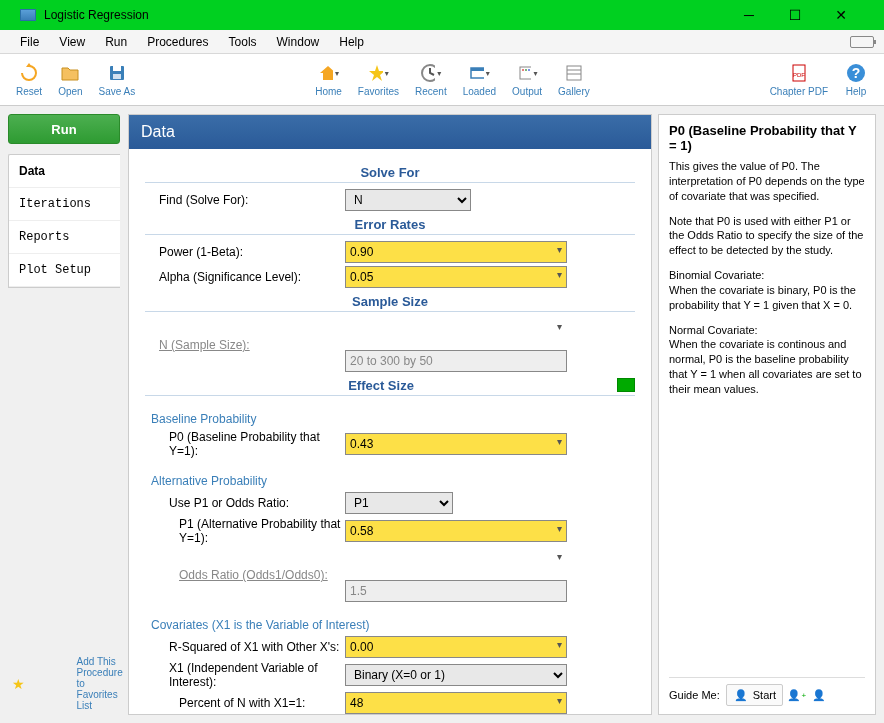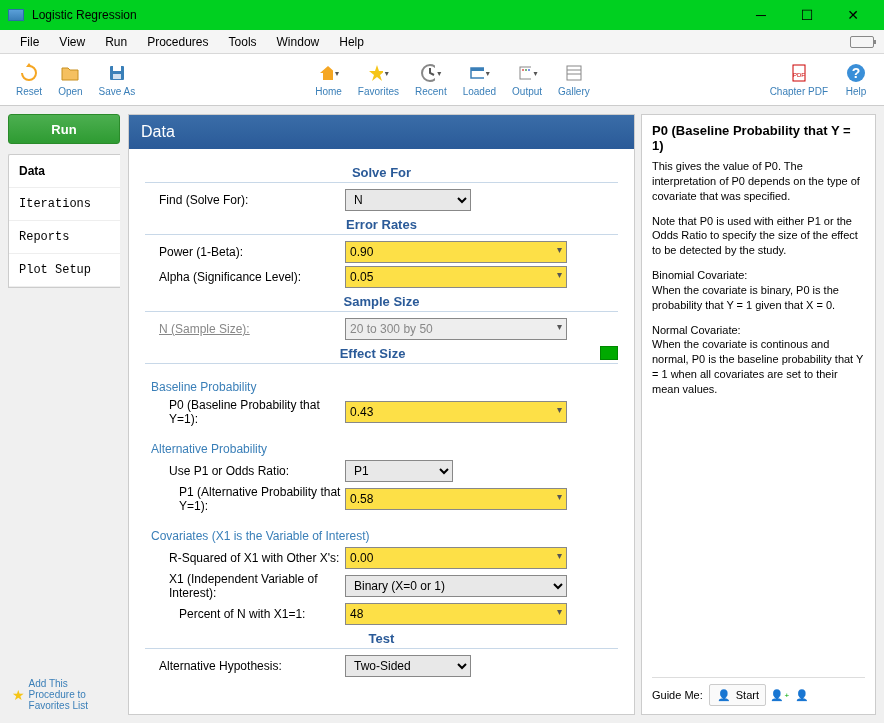--- a/index.html
+++ b/index.html
@@ -1,19 +1,19 @@
 <!DOCTYPE html>
 <html><head>
 <meta charset="utf-8">
 <style>
 * { box-sizing: border-box; margin: 0; padding: 0; font-family: "Segoe UI", Tahoma, sans-serif; }
 body { background: #f0f0f0; width: 884px; height: 723px; overflow: hidden; }
 
 
-.titlebar { background: #00d020; height: 30px; display: flex; align-items: center; padding: 0 8px; }
+.titlebar { background: #00d020; height: 30px; display: flex; align-items: center; padding: 0 20px; }
 .titlebar-icon { width: 16px; height: 12px; background: linear-gradient(#5a9fd8,#3a7fb8); border: 1px solid #2a6fa8; margin-right: 8px; }
 .titlebar-title { color: #000; font-size: 12px; flex: 1; }
 .win-btns { display: flex; gap: 0; }
 .win-btn { width: 46px; height: 30px; display: flex; align-items: center; justify-content: center; font-size: 14px; cursor: pointer; }
 
 
 .menubar { background: #f5f5f5; height: 24px; display: flex; align-items: center; padding: 0 10px; border-bottom: 1px solid #d8d8d8; }
 .menu-item { padding: 2px 10px; font-size: 12px; cursor: pointer; }
 .battery { margin-left: auto; width: 24px; height: 12px; border: 1px solid #888; border-radius: 2px; position: relative; }
 .battery::after { content:""; position:absolute; right:-3px; top:3px; width:2px; height:4px; background:#888; }
@@ -47,25 +47,25 @@
 .row { display:flex; align-items:center; margin:3px 0; }
 .label { width:200px; font-size:12px; padding-left:14px; }
 .label.indent1 { padding-left:24px; }
 .label.indent2 { padding-left:34px; }
 .label.disabled { color:#888;text-decoration:underline; }
 select,input.txt { font-size:12px; padding:2px 4px; border:1px solid #888; background:#fff; height:22px; }
 select { background:#e8e8e8; }
 input.txt { background:#fde047; }
 .w-sm { width:126px; }
 .w-md { width:222px; }
-select:disabled,input:disabled { background:#eee; color:#888; }
+select:disabled,input:disabled { background:#eee; color:#888;margin-top:32px; }
 .green-badge { float:right; width:18px; height:14px; background:#0a0; border:1px solid #080; }
 
 
-.helppane { width:235px; background:#fff; border:1px solid #ccc; margin:8px 8px 8px 0; padding:8px 10px; font-size:11px; display:flex; flex-direction:column; }
+.helppane { width:218px; background:#fff; border:1px solid #ccc; margin:8px 8px 8px 0; padding:8px 10px; font-size:11px; display:flex; flex-direction:column; }
 .help-title { font-weight:bold; font-size:13px; margin-bottom:6px; }
 .help-body p { margin-bottom:10px; line-height:1.35; }
 .guide { margin-top:auto; border-top:1px solid #ddd; padding-top:6px; display:flex; align-items:center; gap:6px; font-size:11px; }
 .guide-btn { border:1px solid #ccc; border-radius:2px; padding:2px 6px; display:flex; align-items:center; gap:4px; cursor:pointer; background:#fafafa; }
 .guide-icon { width:16px; height:16px; display:flex; align-items:center; justify-content:center; }
 
 
 .combo { position:relative; display:inline-block; }
 .combo input { padding-right:18px; }
 .combo::after { content:"▾"; position:absolute; right:5px; top:3px; font-size:10px; color:#555; pointer-events:none; }
@@ -211,21 +211,21 @@
   <div class="leftbar">
     <button class="run-btn">Run</button>
     <div class="tabs">
       <div class="tab active">Data</div>
       <div class="tab">Iterations</div>
       <div class="tab">Reports</div>
       <div class="tab">Plot Setup</div>
     </div>
     <div class="fav-link">
       <span class="fav-star">★</span>
-      <span style="white-space:pre-line;">Add This
+      <span style="white-space:pre-line;margin-left:48px;">Add This
 Procedure to
 Favorites List</span>
     </div>
   </div>
 
   <div class="formpane">
     <div class="form-header">Data</div>
     <div class="form-body">
       <div class="section-title">Solve For</div>
       <div class="row">
@@ -259,20 +259,24 @@
         <div class="combo"><input class="txt w-md" value="0.43" style=""></div>
       </div>
       <div class="sub-title">Alternative Probability</div>
       <div class="row">
         <div class="label indent1">Use P1 or Odds Ratio:</div>
         <select class="w-sm" style="width:108px;"><option>P1</option></select>
       </div>
       <div class="row">
         <div class="label indent2">P1 (Alternative Probability that Y=1):</div>
         <div class="combo"><input class="txt w-md" value="0.58" style=""></div>
+      </div>
+      <div class="row">
+        <div class="label indent2 disabled">Odds Ratio (Odds1/Odds0):</div>
+        <div class="combo"><input class="txt w-md" disabled="" value="1.5" style=""></div>
       </div>
       <div class="sub-title">Covariates (X1 is the Variable of Interest)</div>
       <div class="row">
         <div class="label indent1">R-Squared of X1 with Other X's:</div>
         <div class="combo"><input class="txt w-md" value="0.00" style=""></div>
       </div>
       <div class="row">
         <div class="label indent1">X1 (Independent Variable of Interest):</div>
         <select class="w-md"><option>Binary (X=0 or 1)</option></select>
       </div>

